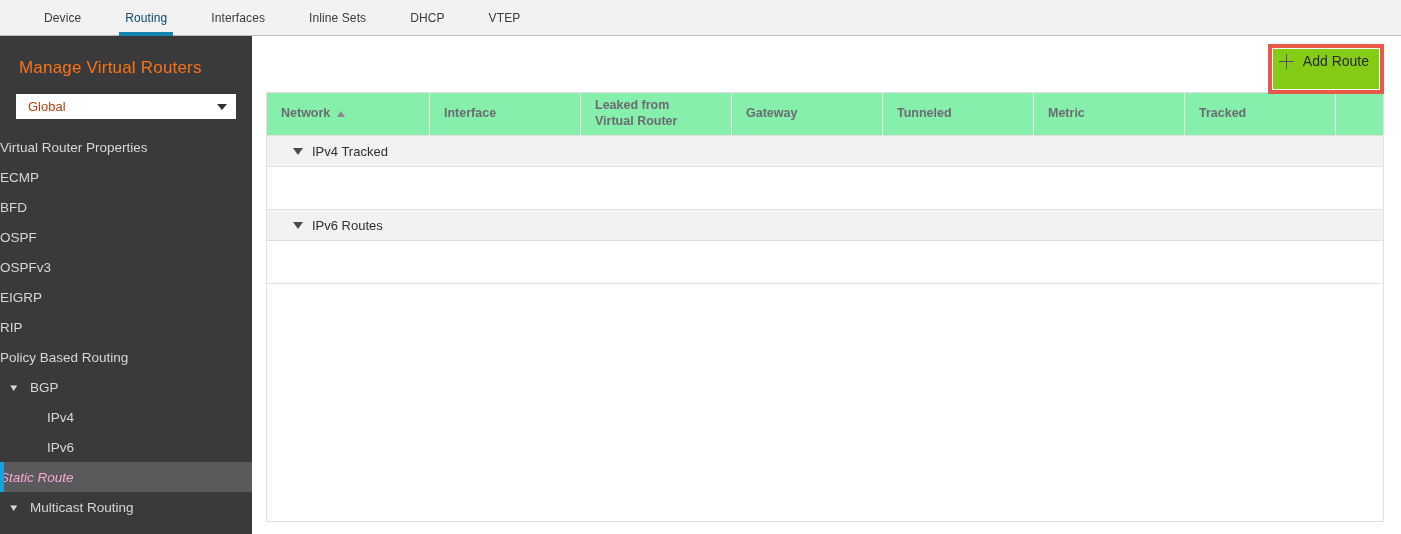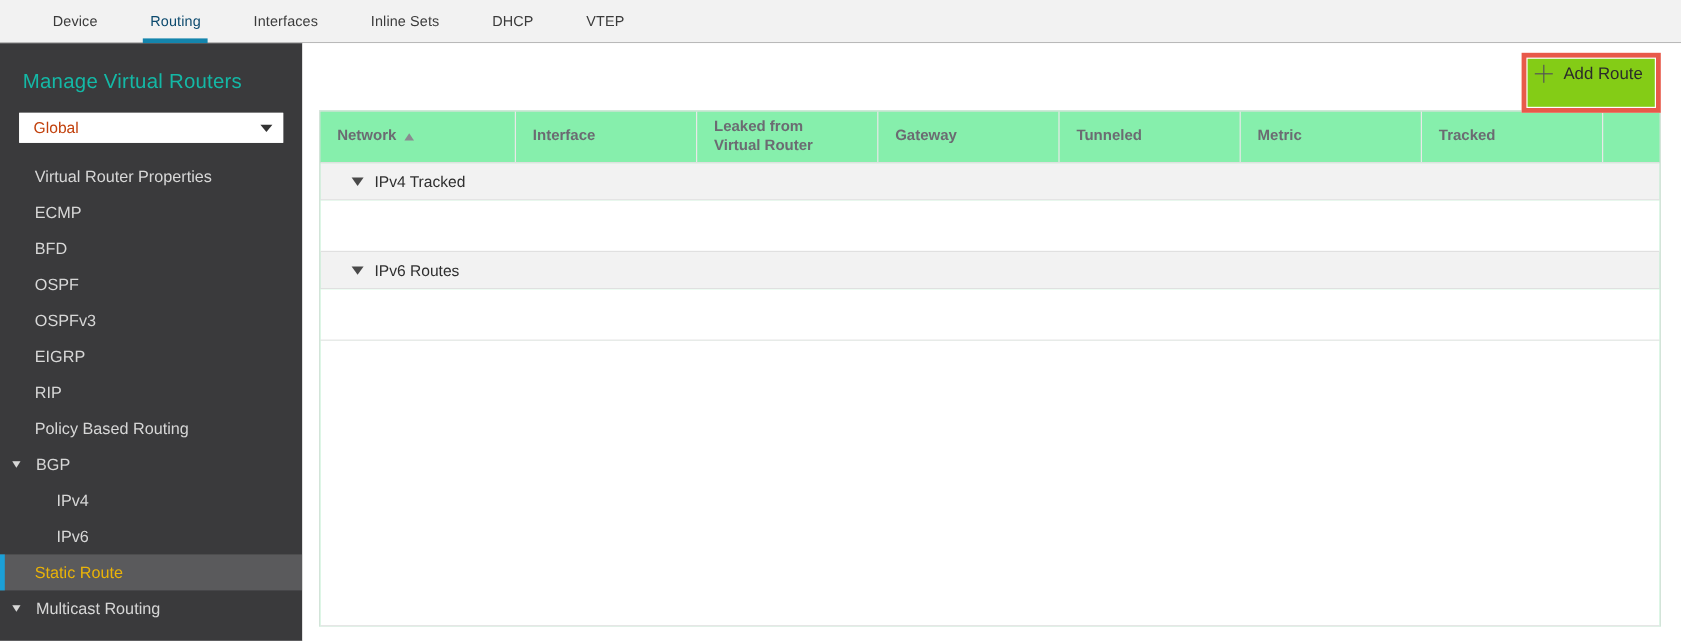--- a/index.html
+++ b/index.html
@@ -53,21 +53,21 @@
   .sidebar {
     position: absolute;
     left: 0; top: 36px;
     width: 252px;
     height: 498px;
     background: #3a3a3c;
     box-sizing: border-box;
     overflow: hidden;
   }
   .sidebar-title {
-    color: #14b8a6;
+    color: #f97316;
     font-size: 17px;
     font-weight: 400;
     padding: 22px 0 0 19px;
     letter-spacing: .2px;
   }
   .vr-select {
     margin: 16px 0 0 16px;
     width: 220px;
     height: 25px;
     background: #ffffff;
@@ -87,30 +87,30 @@
     border-right: 5px solid transparent;
     border-top: 6px solid #333;
   }
   .nav { margin-top: 13px; }
   .nav-item {
     height: 30px;
     display: flex;
     align-items: center;
     color: #d7d7d7;
     font-size: 13.5px;
-    padding-left: 29px;
     box-sizing: border-box;
     cursor: pointer;
     position: relative;
   }
   .nav-item.indent { padding-left: 47px; }
   .nav-item.group { padding-left: 12px; }
   .nav-item.active {
     background: #5a5a5c;
-    color: #eab308;
+    color: #f9a8d4;
+    font-style: italic;
   }
   .nav-item.active::before {
     content: "";
     position: absolute;
     left: 0; top: 0; bottom: 0;
     width: 4px;
     background: #1ba0d7;
   }
   .chev {
     display: inline-block;

